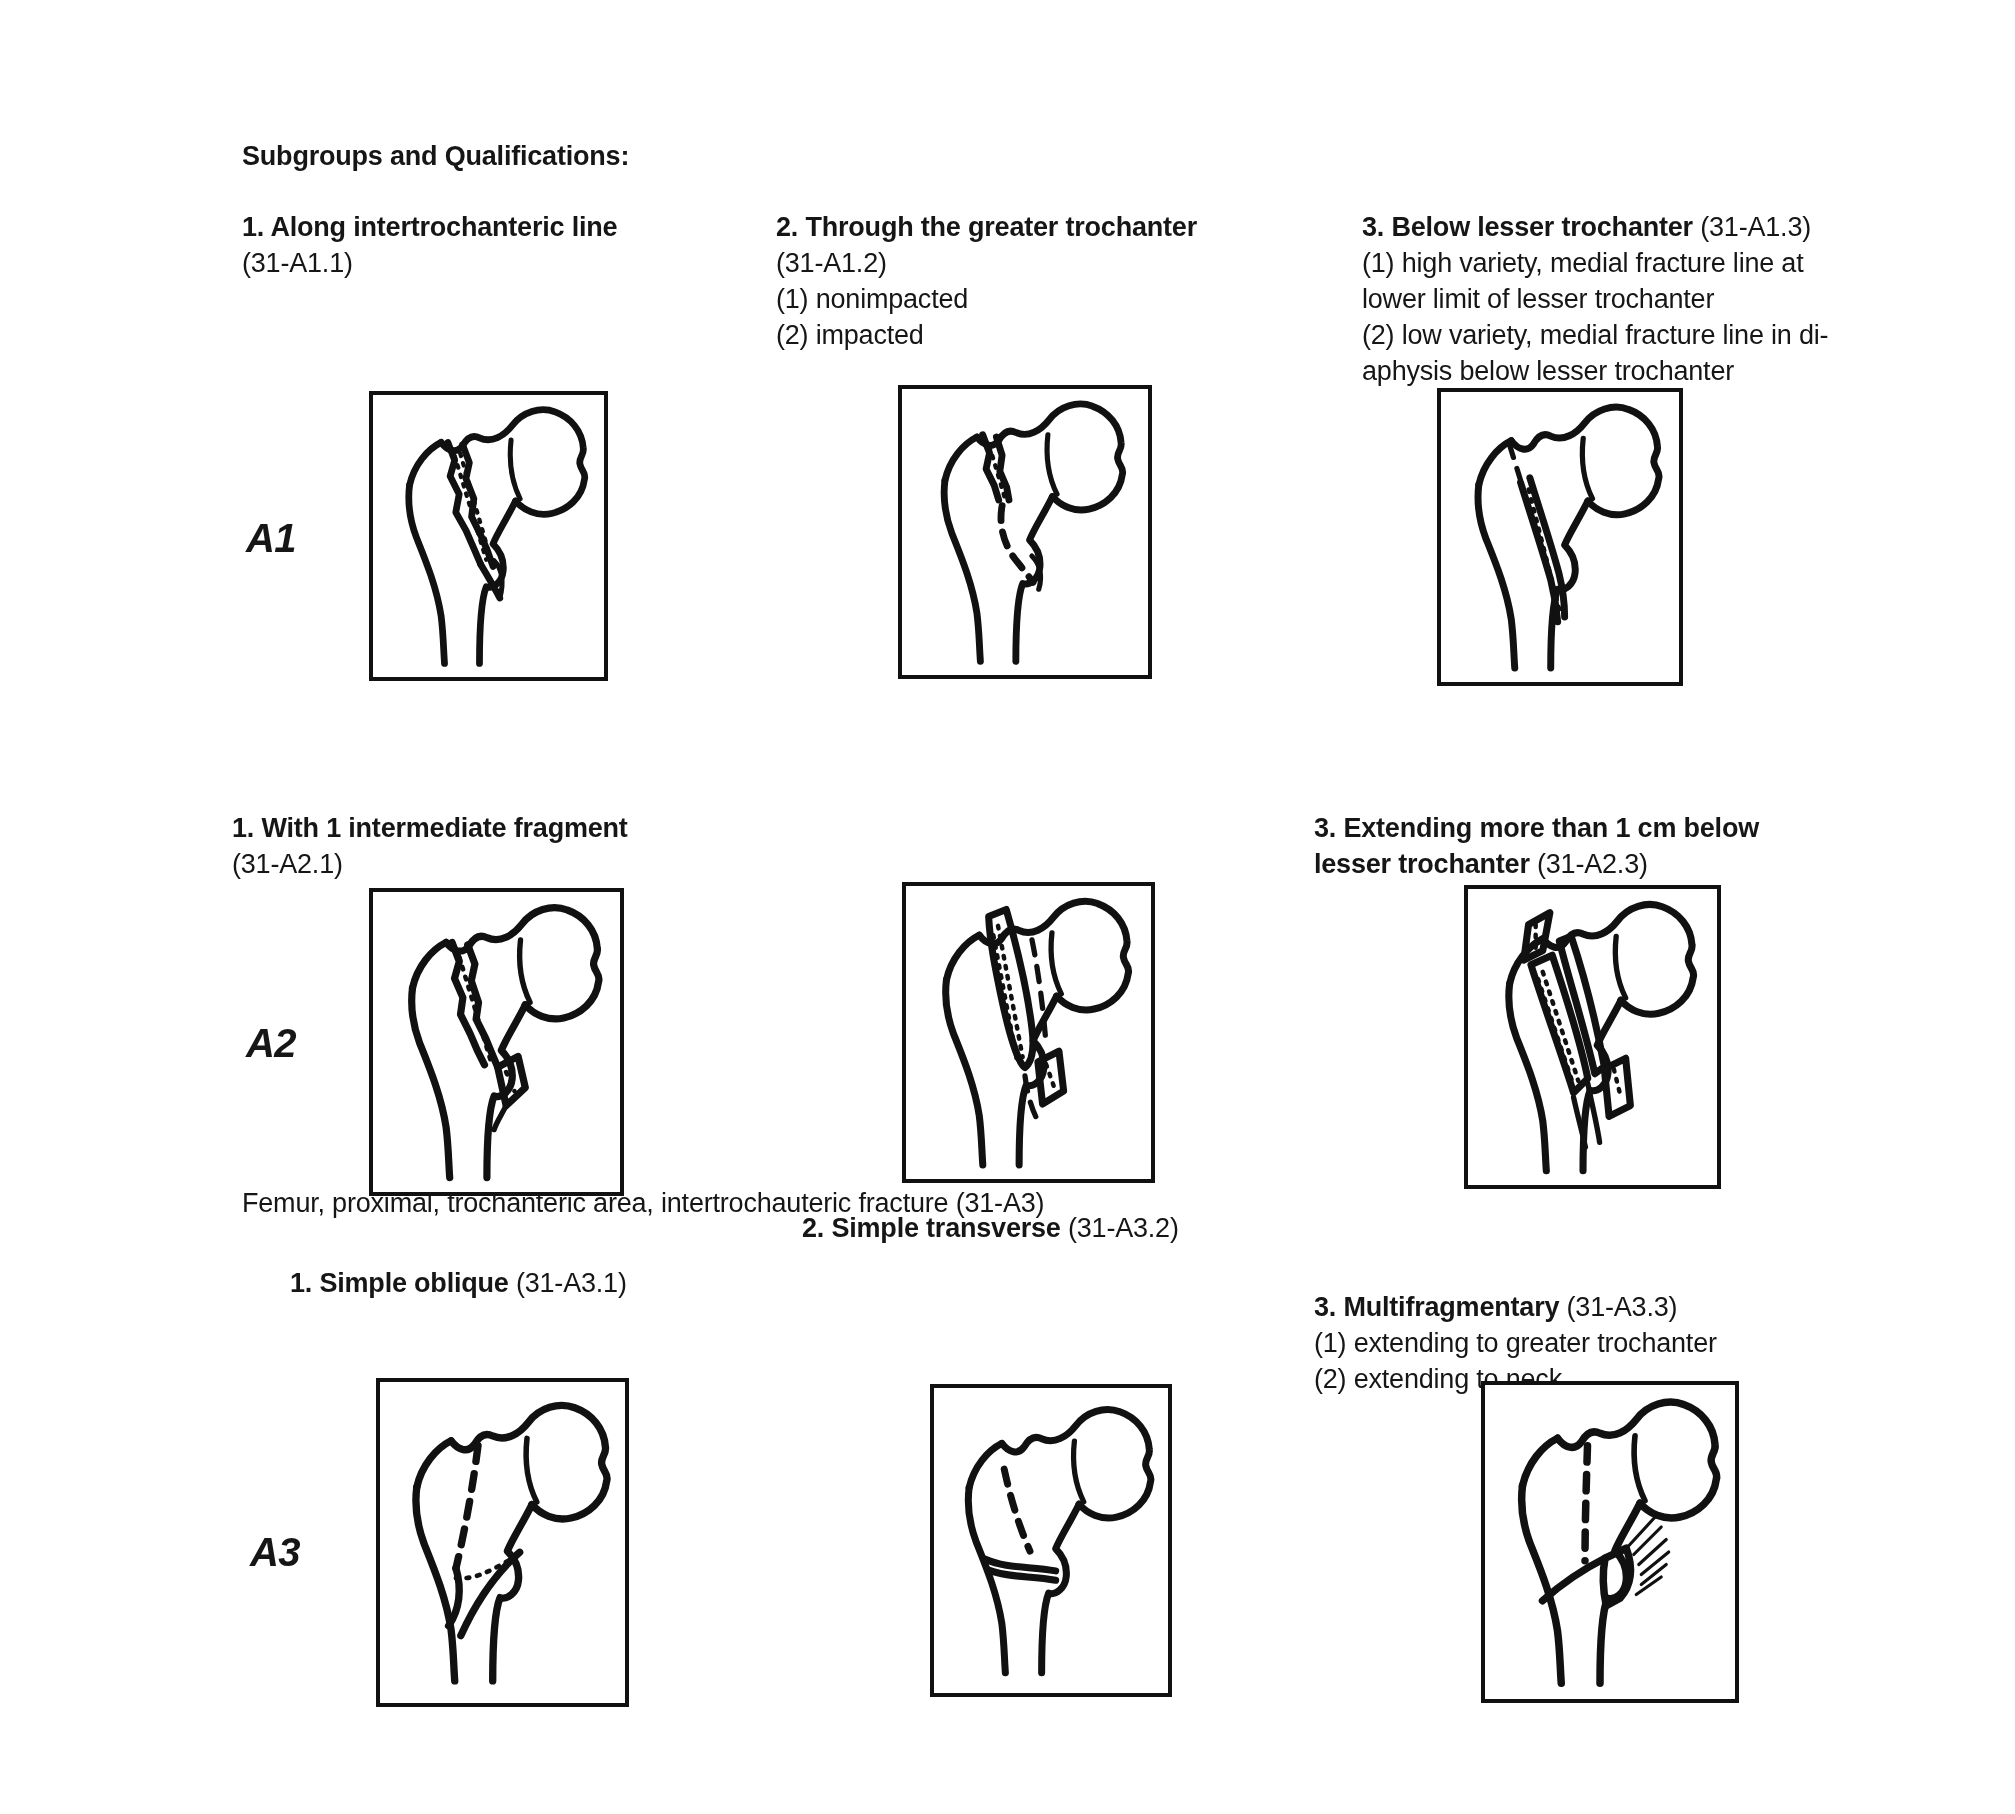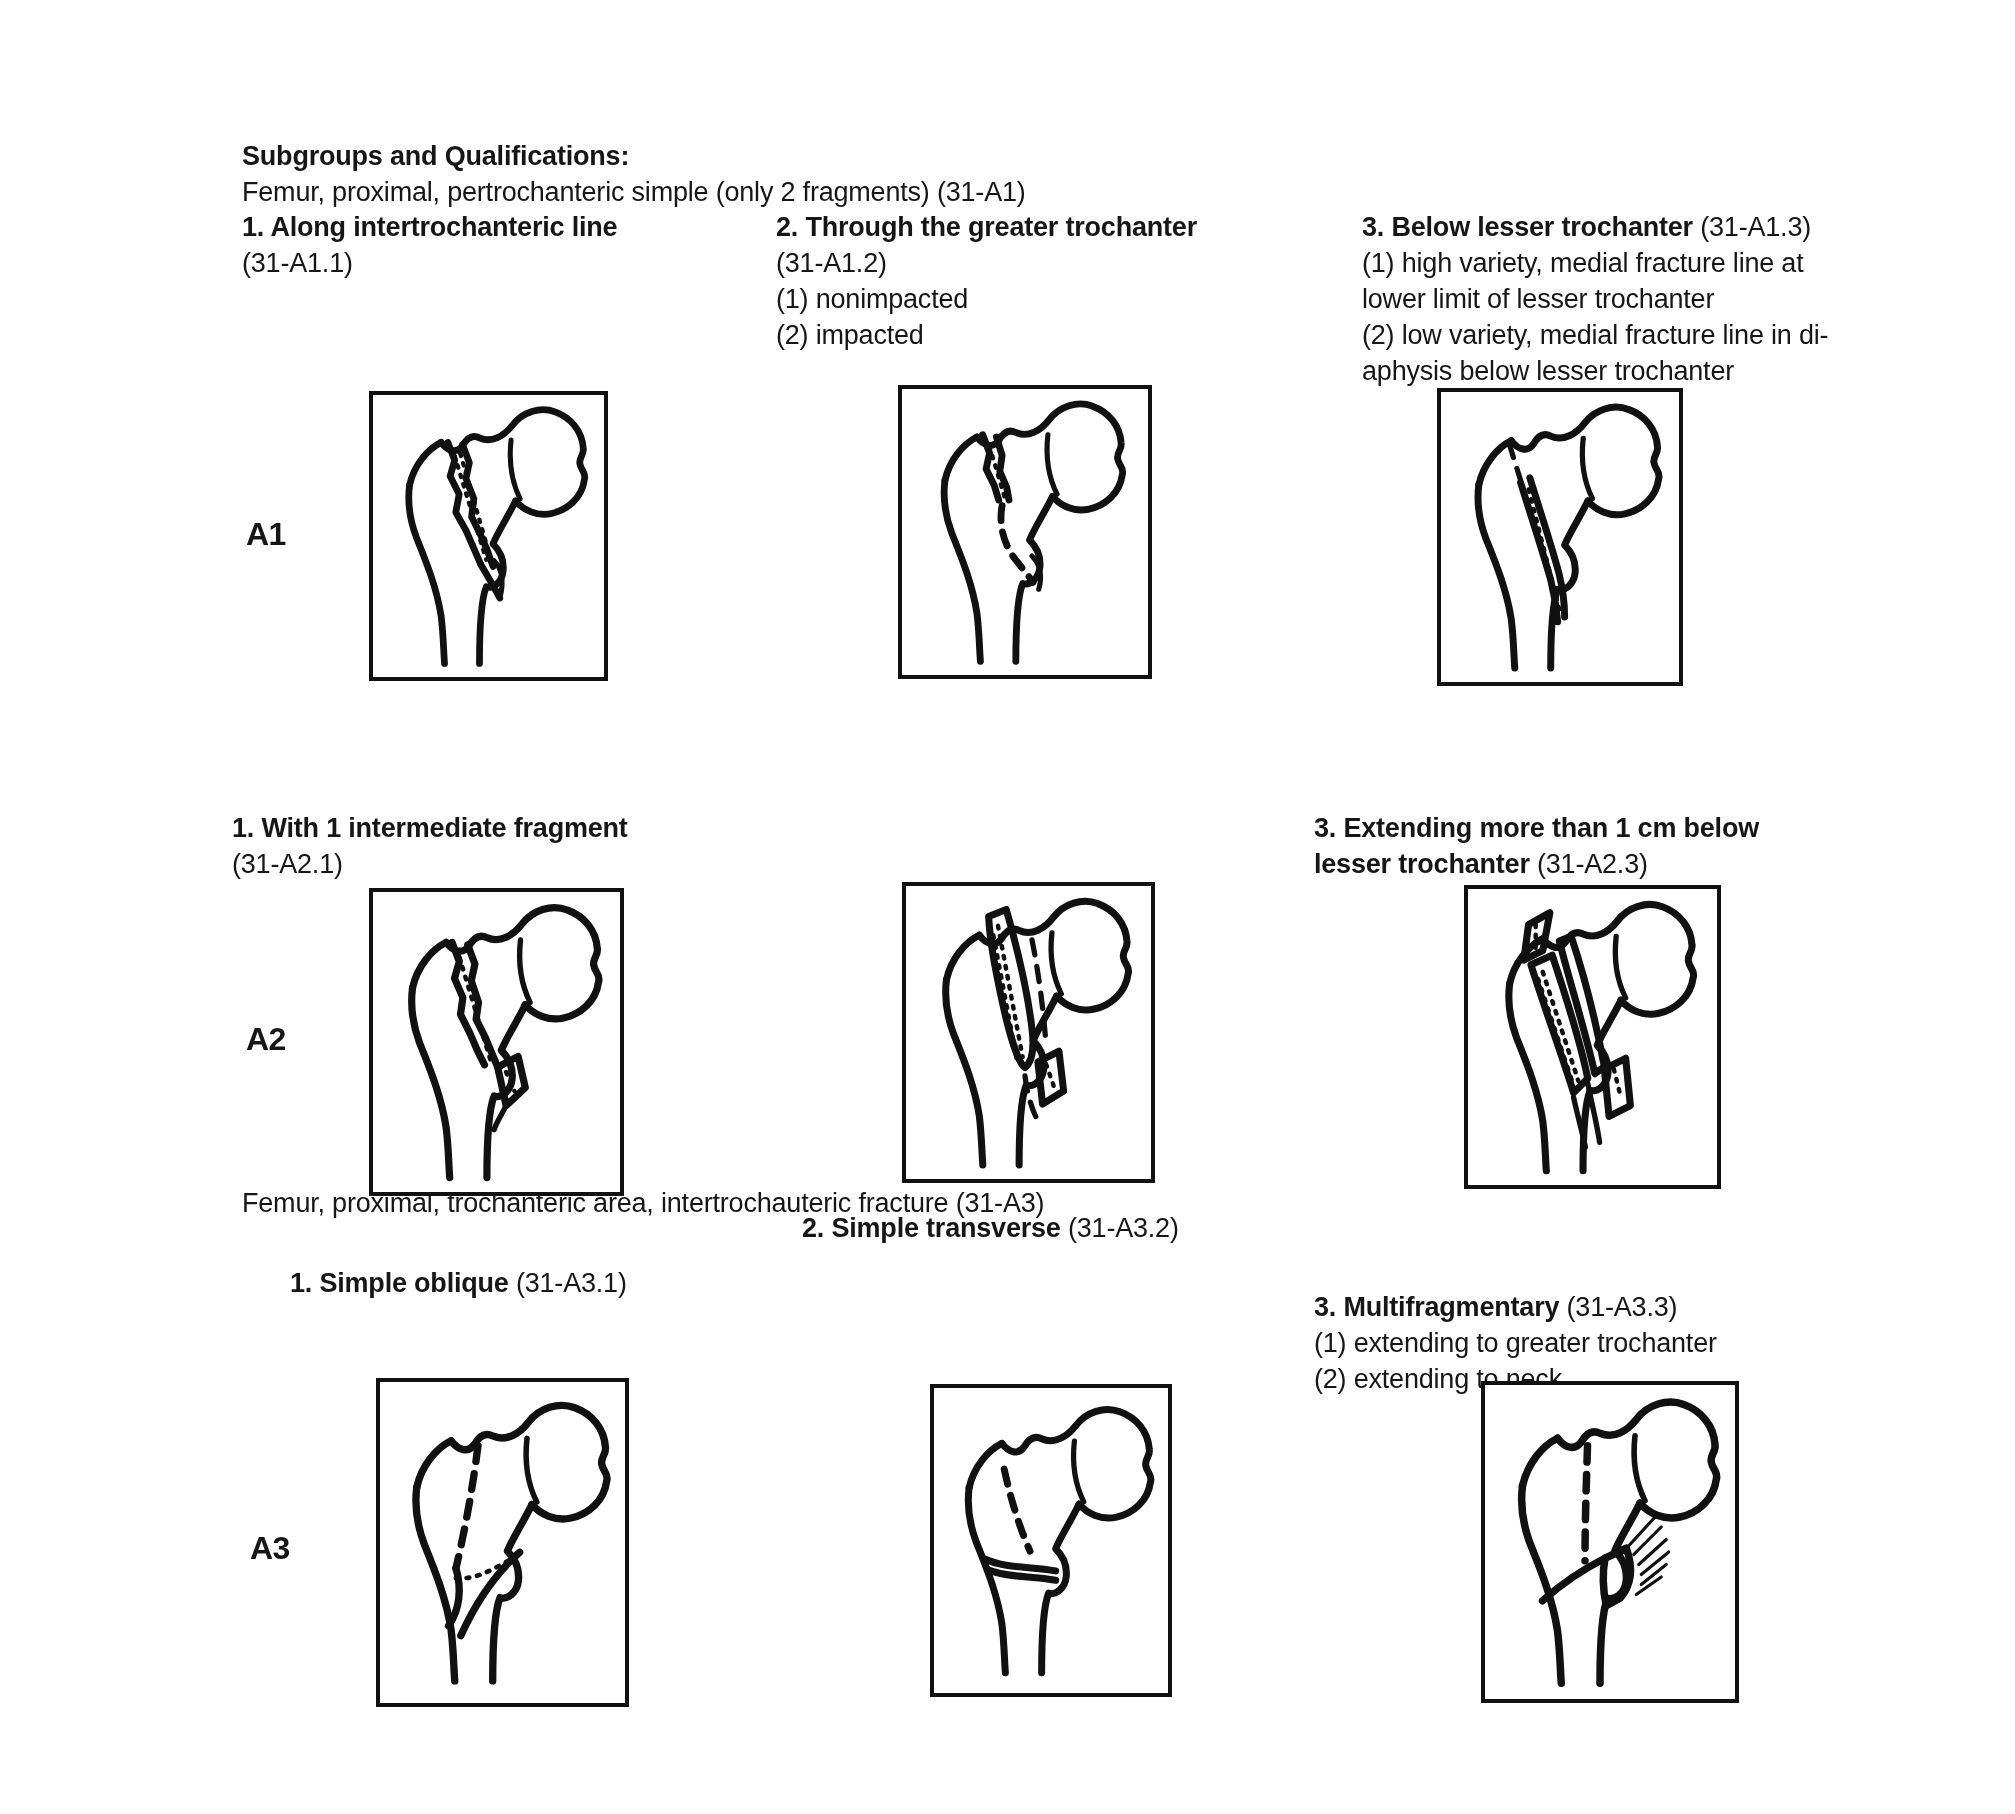--- a/index.html
+++ b/index.html
@@ -1,20 +1,20 @@
 <!DOCTYPE html>
 <html style="font-size:10.7px"><head>
 <meta charset="utf-8">
 <style>
   html,body{margin:0;padding:0;background:#ffffff;}
   #page{position:relative;width:2015px;height:1814px;background:#ffffff;overflow:hidden;
         font-family:"Liberation Sans",sans-serif;color:#161616;}
   .t{position:absolute;font-size:27px;line-height:36px;letter-spacing:-0.2px;white-space:nowrap;font-weight:400;}
   .t .b{font-weight:700;}
-  .rowlabel{position:absolute;font-size:32px;font-weight:700;letter-spacing:-0.7px;}
+  .rowlabel{position:absolute;font-size:40px;font-weight:700;letter-spacing:-0.7px;font-style:italic;}
   .figbox{position:absolute;border:4.7px solid #111;background:#fff;box-sizing:border-box;}
   .figbox svg{width:100%;height:100%;display:block;}
   
   .o{fill:none;stroke:#111;stroke-width:6;stroke-linecap:round;stroke-linejoin:round;}
   .i{stroke-width:4.5;}
   .d{stroke-dasharray:13 10;}
   .dot{fill:none;stroke:#111;stroke-width:3.8;stroke-dasharray:2.2 6.5;stroke-linecap:round;}
   .h{fill:none;stroke:#111;stroke-width:2.5;stroke-linecap:round;}
   
   #hdr{left:242px;top:138px;}
@@ -48,21 +48,20 @@
         <path class="o" d="M58,42 C64,50 72,52 77,45 C81,38 86,35 92,38 C103,43 114,36 121,27 C130,15 146,10 159,15 C173,20 183,32 184,47 C185,53 180,55 181,61 C182,67 187,69 185,75 C183,91 170,102 156,105 C143,108 131,102 124,94"></path>
         <path class="o" d="M124,94 C116,110 108,122 104,132 C110,138 114,146 113,156 C112,166 104,172 98,170 C94,180 92,200 92,238"></path>
         <path class="o" d="M30,80 C28,96 30,110 36,126 C44,146 54,170 58,196 C60,212 60,224 61,238"></path>
         <path class="o i" d="M120,40 C118,58 120,76 128,92"></path>
       </g>
     </defs>
   </svg>
 
   <div class="t" id="hdr">
     <div><span class="b">Subgroups and Qualifications:</span></div>
-    <div><span>Femur, proximal, pertrochanteric simple (only 2 fragments) (31-A1)</span></div>
   </div>
 
   <div class="t" id="r1c1">
     <div><span class="b">1. Along intertrochanteric line</span></div>
     <div><span>(31-A1.1)</span></div>
   </div>
   <div class="t" id="r1c2">
     <div><span class="b">2. Through the greater trochanter</span></div>
     <div><span>(31-A1.2)</span></div>
     <div><span>(1) nonimpacted</span></div>

